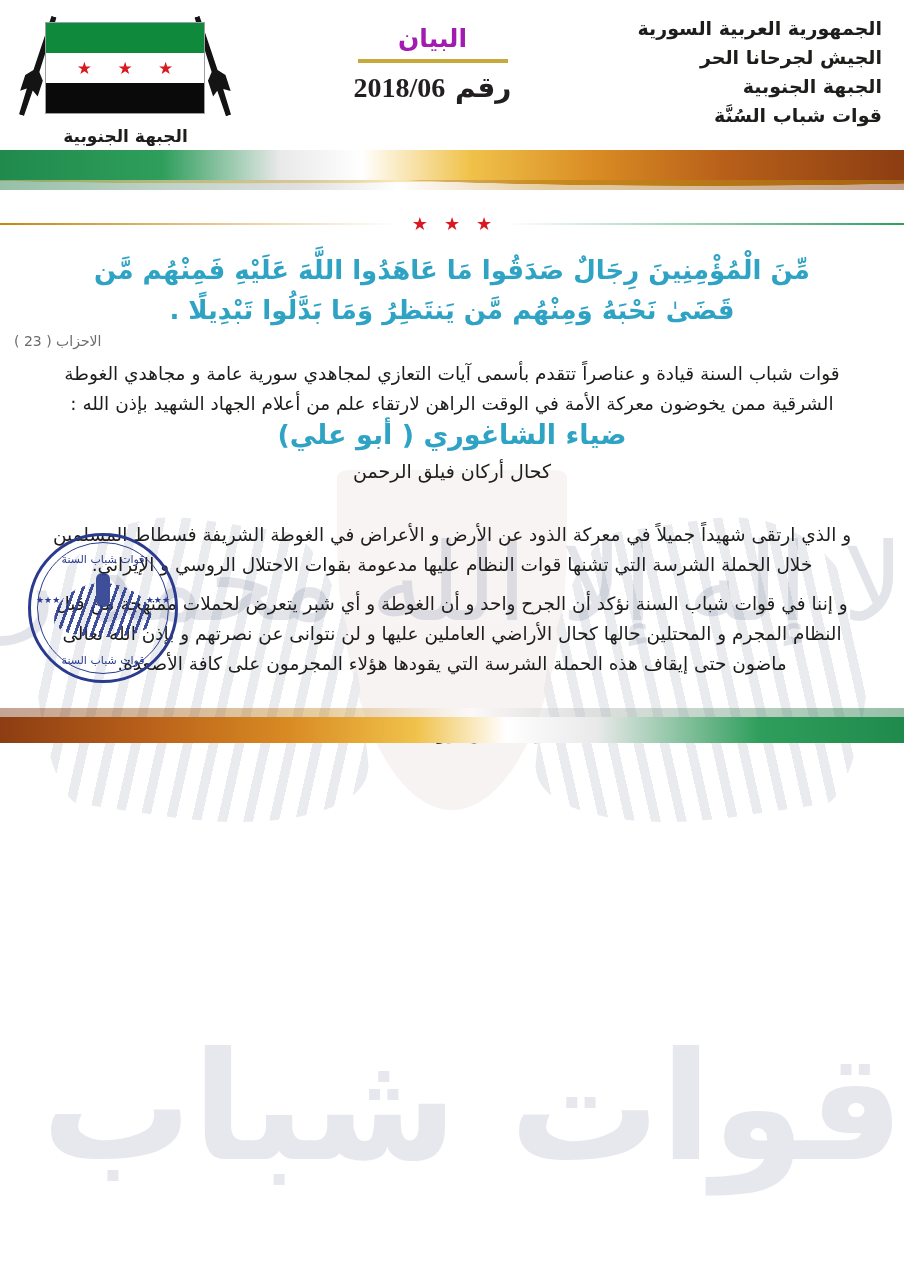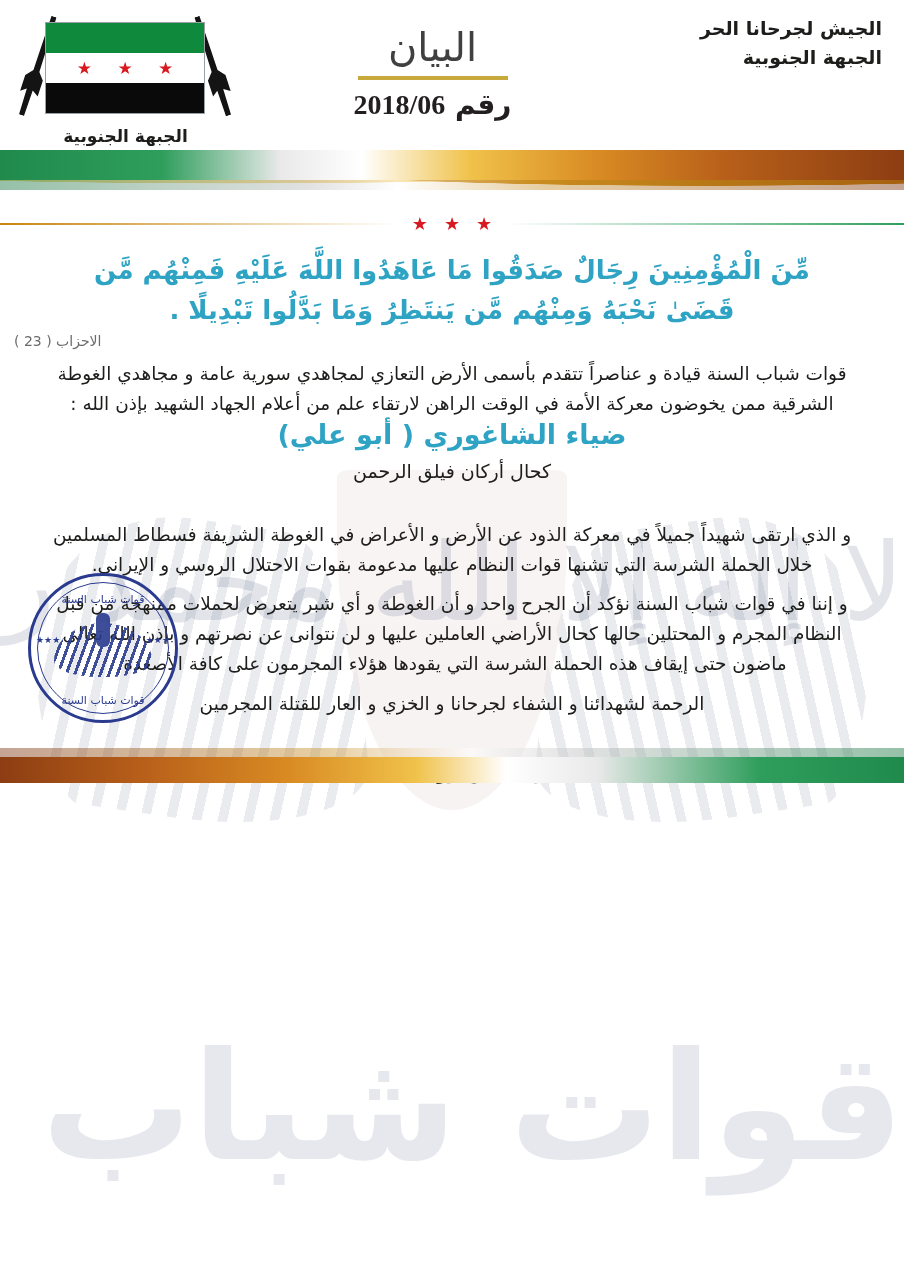--- a/index.html
+++ b/index.html
@@ -71,21 +71,21 @@
     line-height:1.52;
     font-weight:bold;
     color:#1d1d1b;
     width:250px;
     order:1;
   }
   .center-title{
     flex:1;text-align:center;order:2;padding-top:10px;
   }
   .center-title .bayan{
-    font-size:40px;font-weight:normal;color:#404040;
+    font-size:25px;font-weight:bold;color:#a21caf;
     letter-spacing:1px;
   }
   .center-title .rule{
     width:150px;height:4px;background:#c8a93b;margin:6px auto 8px auto;
   }
   .center-title .num{
     font-size:28px;font-weight:bold;direction:rtl;
   }
   .center-title .num .digits{font-family:"Liberation Serif",serif;}
   .flag-block{order:3;width:215px;text-align:center;}
@@ -252,22 +252,24 @@
   </div>
   <div class="wm-text">لا إله إلا الله محمد رسول الله</div>
   <div class="wm-text2">قوات شباب السنة</div>
 </div>
 
 <div class="page">
 
   <div class="header">
 
     <div class="org-lines">
+      <div>الجمهورية العربية السورية</div>
       <div>الجيش لجرحانا الحر</div>
       <div>الجبهة الجنوبية</div>
+      <div>قوات شباب السُنَّة</div>
     </div>
 
     <div class="center-title">
       <div class="bayan">البيان</div>
       <div class="rule"></div>
       <div class="num">
         <span>رقم</span>
         <span class="digits">2018/06</span>
       </div>
     </div>
@@ -301,32 +303,31 @@
     <div class="seg gold"></div>
   </div>
 
 
   <div class="verse">
     <div>مِّنَ الْمُؤْمِنِينَ رِجَالٌ صَدَقُوا مَا عَاهَدُوا اللَّهَ عَلَيْهِ فَمِنْهُم مَّن</div>
     <div>قَضَىٰ نَحْبَهُ وَمِنْهُم مَّن يَنتَظِرُ وَمَا بَدَّلُوا تَبْدِيلًا .</div>
   </div>
   <div class="verse-ref">الاحزاب ( 23 )</div>
 
-  <div class="para">قوات شباب السنة قيادة و عناصراً تتقدم بأسمى الأرض التعازي لمجاهدي سورية عامة و مجاهدي الغوطة الشرقية ممن يخوضون معركة الأمة في الوقت الراهن لارتقاء علم من أعلام الجهاد الشهيد بإذن الله :</div>
+  <div class="para">قوات شباب السنة قيادة و عناصراً تتقدم بأسمى آيات التعازي لمجاهدي سورية عامة و مجاهدي الغوطة الشرقية ممن يخوضون معركة الأمة في الوقت الراهن لارتقاء علم من أعلام الجهاد الشهيد بإذن الله :</div>
 
   <div class="martyr">
     <div class="name">ضياء الشاغوري ( أبو علي)</div>
     <div class="rank">كحال أركان فيلق الرحمن</div>
   </div>
 
   <div class="gap"></div>
 
   <div class="para justify">و الذي ارتقى شهيداً جميلاً في معركة الذود عن الأرض و الأعراض في الغوطة الشريفة فسطاط المسلمين خلال الحملة الشرسة التي تشنها قوات النظام عليها مدعومة بقوات الاحتلال الروسي و الإيراني.</div>
   <div class="para justify">و إننا في قوات شباب السنة نؤكد أن الجرح واحد و أن الغوطة و أي شبر يتعرض لحملات ممنهجة من قبل النظام المجرم و المحتلين حالها كحال الأراضي العاملين عليها و لن نتوانى عن نصرتهم و بإذن الله تعالى ماضون حتى إيقاف هذه الحملة الشرسة التي يقودها هؤلاء المجرمون على كافة الأصعدة.</div>
-  <div class="para">الرحمة لشهدائنا و الشفاء لجرحانا و الخزي و العار للقتلة المجرمين</div>
 
   <div class="slogan">واللهُ من وراء القصد</div>
 
   <div class="footer">
 
 
     <div class="stamp">
       <div class="ring"></div>
       <div class="ring2"></div>
       <div class="inner-text">

